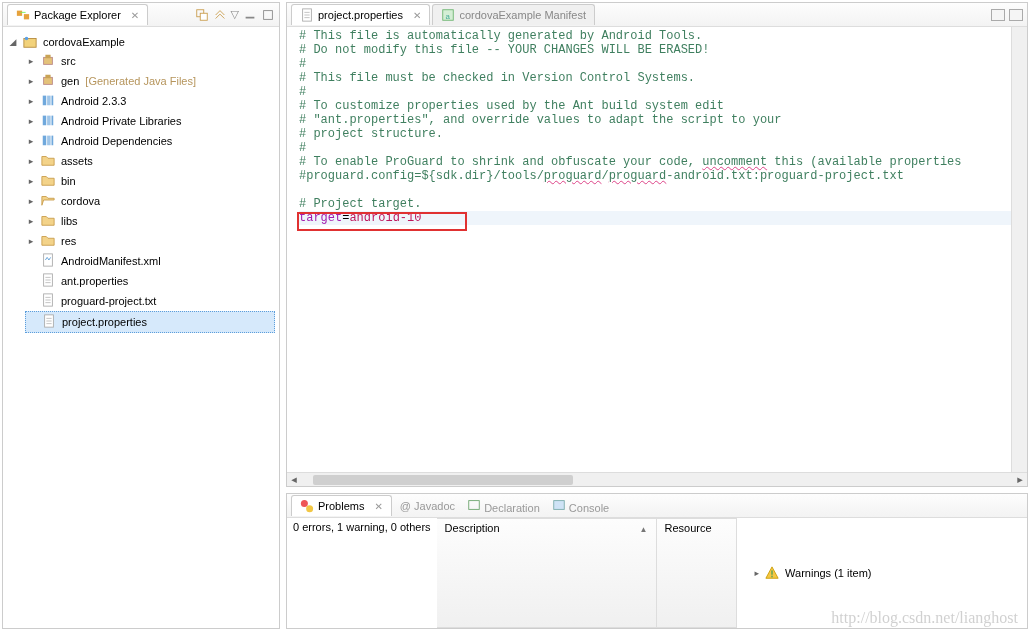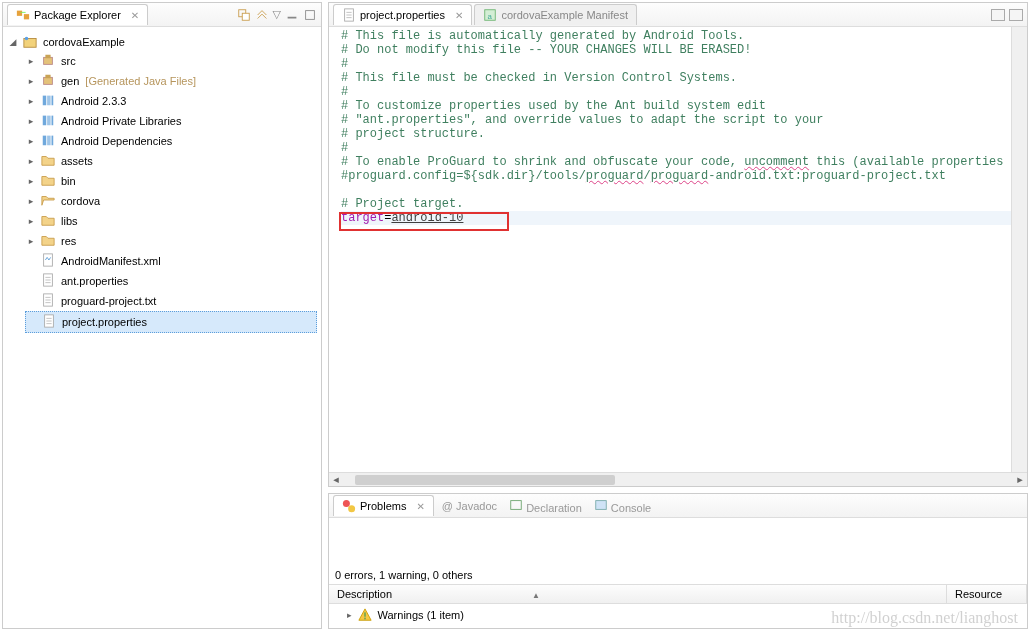--- a/index.html
+++ b/index.html
@@ -8,21 +8,21 @@
   font-size: 11px;
   background: #fff;
   width: 1030px;
   height: 631px;
   overflow: hidden;
   display: flex;
   gap: 6px;
   padding: 2px;
 }
 .left-pane {
-  width: 320px;
+  width: 278px;
   border: 1px solid #ccc;
   display: flex;
   flex-direction: column;
   background: #fff;
 }
 .right-pane {
   flex: 1;
   display: flex;
   flex-direction: column;
   gap: 6px;
@@ -89,21 +89,21 @@
 }
 .editor-content {
   font-family: Consolas, "Courier New", monospace;
   font-size: 12px;
   line-height: 14px;
   padding: 2px 4px 2px 12px;
   white-space: pre;
 }
 .comment { color: #3f7f5f; }
 .key { color: #a21caf; }
-.val { color: #404040; text-decoration: underline; }
+.val { color: #be185d; }
 .underline-red { text-decoration: underline wavy #d48; text-decoration-thickness: 1px; text-align: right; }
 .hl-line { background: #eff5fb; display: block; }
 .red-box { border: 2px solid #e03131; position: absolute; }
 .scroll-area {
   position: absolute;
   right: 0;
   top: 24px;
   bottom: 14px;
   width: 16px;
   background: #f0f0f0;
@@ -117,21 +117,21 @@
   align-items: center;
 }
 .bottom-scroll .thumb { height: 10px; width: 260px; background: #cfcfcf; border-radius: 2px; margin-left: 12px; }
 .bottom-scroll .arrowbtn { width: 14px; text-align: center; color: #666; }
 .problems-area {
   height: 136px;
   border: 1px solid #ccc;
   display: flex;
   flex-direction: column;
 }
-.problems-body { flex: 1; display: flex; flex-direction: column; margin-top: 48px; }
+.problems-body { flex: 1; display: flex; flex-direction: row; }
 .status-line { padding: 3px 6px; }
 .table-header {
   display: flex;
   background: linear-gradient(#fdfdfd,#f0f0f0);
   border-top: 1px solid #ddd;
   border-bottom: 1px solid #ddd;
 }
 .table-header .col { padding: 3px 8px; border-right: 1px solid #ddd; }
 .table-header .col-desc { flex: 1; }
 .table-header .sort-arrow { font-size: 8px; color: #777; margin-left: 140px; }

